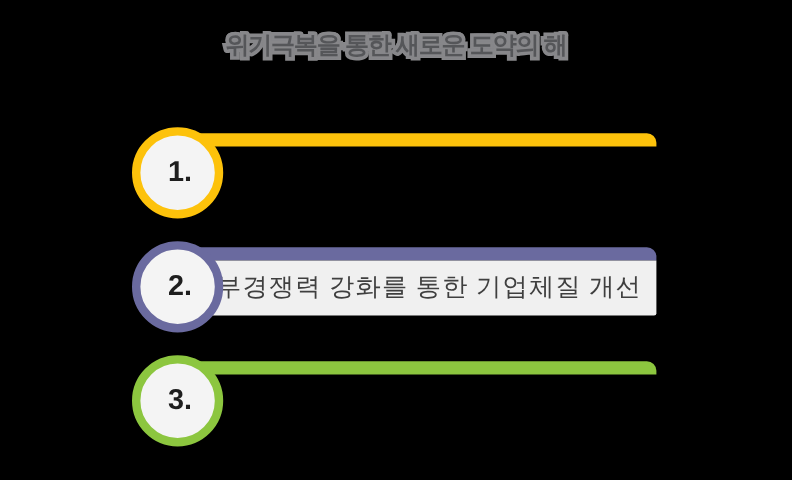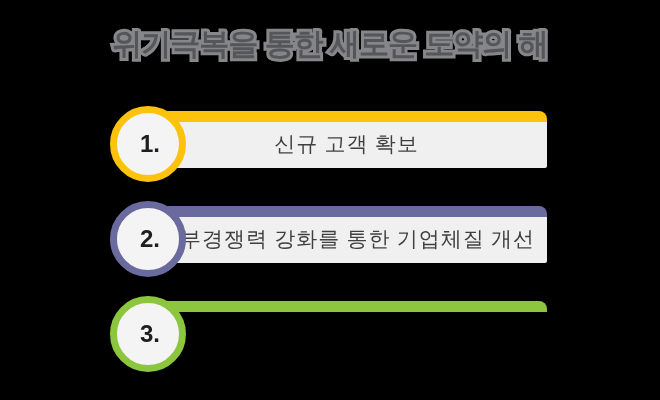--- a/index.html
+++ b/index.html
@@ -12,21 +12,21 @@
   .stage {
     position: relative;
     width: 660px; height: 400px;
     background: var(--background, #000);
   }
   
   .title {
     position: absolute;
     top: 24px; left: 0; width: 660px;
     text-align: center;
-    font-size: 30px;
+    font-size: 20px;
     font-weight: bold;
     letter-spacing: -1px;
     color: var(--title-fill, #555659);
     -webkit-text-stroke: 6px var(--title-outline, #87878A);
     paint-order: stroke fill;
     text-shadow:
       -2px -2px 0 var(--title-outline, #87878A),
        0   -2px 0 var(--title-outline, #87878A),
        2px -2px 0 var(--title-outline, #87878A),
       -2px  0   0 var(--title-outline, #87878A),
@@ -92,23 +92,20 @@
 </style>
 </head>
 <body>
 
 <div class="stage">
 
   <div class="title">위기극복을 통한 새로운 도약의 해</div>
 
   <div class="row row-1" style="--accent: #FDC20B;">
     <div class="accent-bar"></div>
-    <div class="item-box">
-      <span class="item-label">신규 고객 확보</span>
-    </div>
     <div class="num-circle">
       <span class="num-label">1.</span>
     </div>
   </div>
 
   <div class="row row-2" style="--accent: #6A6A9F;">
     <div class="accent-bar"></div>
     <div class="item-box">
       <span class="item-label">내부경쟁력 강화를 통한 기업체질 개선</span>
     </div>

